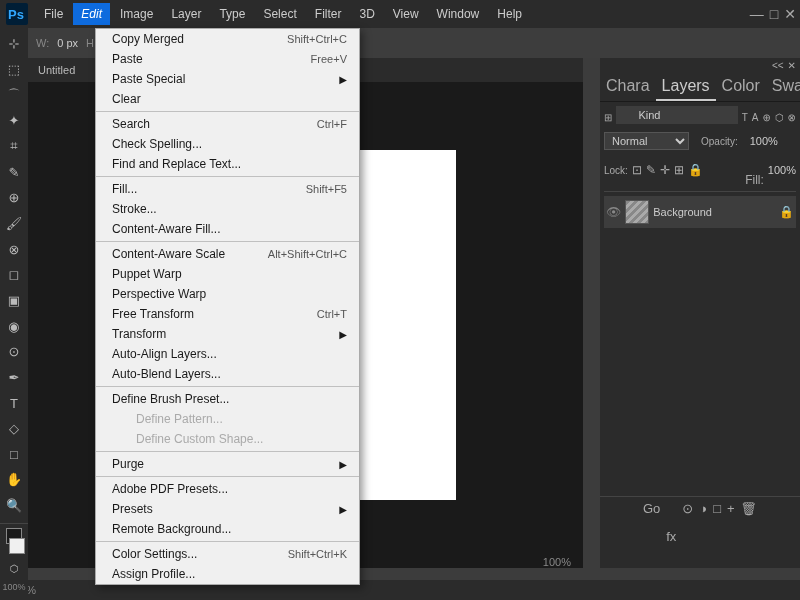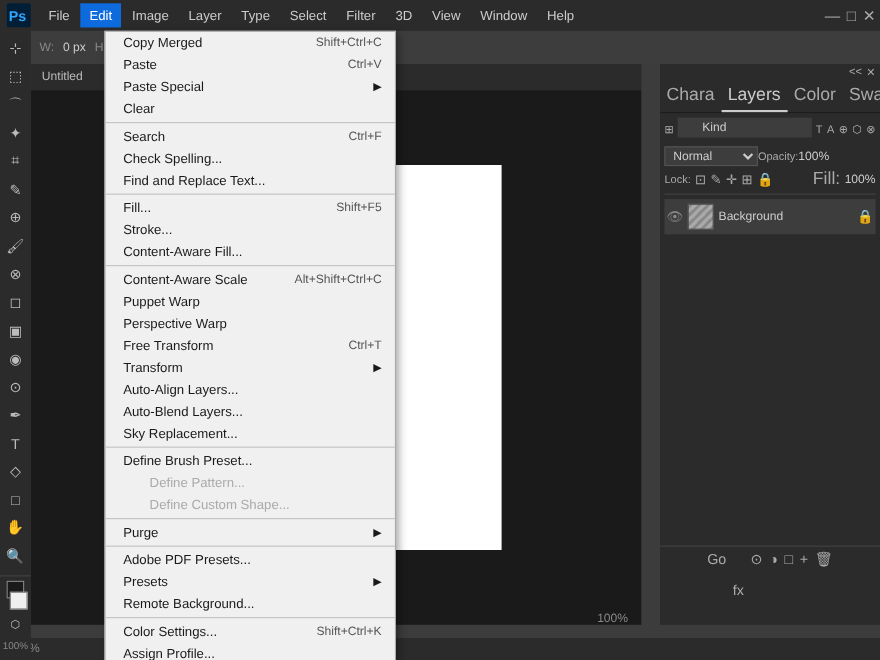--- a/index.html
+++ b/index.html
@@ -37,20 +37,21 @@
     }
     .menu-bar-item {
       padding: 4px 8px;
       color: #ccc;
       font-size: 12px;
       cursor: pointer;
     }
     .menu-bar-item.active {
       background: #0e6bde;
       color: white;
+      font-style: italic;
     }
     .ps-logo {
       width: 26px;
       height: 26px;
       display: flex;
       align-items: center;
       justify-content: center;
       color: #31a8ff;
       font-weight: bold;
       font-size: 13px;
@@ -332,36 +333,36 @@
     <div style="display:flex; align-items:center; gap:4px; margin-bottom:4px;">
       <span style="color:#aaa; font-size:10px;">⊞</span>
       <input class="layers-search" type="text" value="Kind" style="">
       <span style="color:#aaa; font-size:10px;">T</span>
       <span style="color:#aaa; font-size:10px;">A</span>
       <span style="color:#aaa; font-size:10px;">⊕</span>
       <span style="color:#aaa; font-size:10px;">⬡</span>
       <span style="color:#aaa; font-size:10px;">⊗</span>
     </div>
 
-    <div style="display:flex; align-items:center; gap:0; margin-bottom:3px;">
+    <div style="display:flex; align-items:center; gap:12px; margin-bottom:3px;">
       <select style="background:#3d3d3d;border:1px solid #555;color:#ccc;font-size:11px;padding:1px 3px;width:85px;">
         <option>Normal</option>
       </select>
       <span style="color:#aaa; font-size:10px;">Opacity:</span>
       <span style="color:#ccc; font-size:11px;">100%</span>
     </div>
 
     <div style="display:flex; align-items:center; gap:4px; margin-bottom:4px; border-bottom:1px solid #444; padding-bottom:4px;">
       <span style="color:#aaa; font-size:10px;">Lock:</span>
       <span style="color:#aaa; font-size:12px;">⊡</span>
       <span style="color:#aaa; font-size:12px;">✎</span>
       <span style="color:#aaa; font-size:12px;">✛</span>
       <span style="color:#aaa; font-size:12px;">⊞</span>
       <span style="color:#aaa; font-size:12px;">🔒</span>
-      <span style="color:#aaa; font-size:16px; margin-left:auto;">Fill:</span>
+      <span style="color:#aaa; font-size:12px; margin-left:auto;margin-top:20px;">Fill:</span>
       <span style="color:#ccc; font-size:11px;">100%</span>
     </div>
 
     <div class="layer-item">
       <span style="font-size:12px; color:#888;">👁</span>
       <div style="width:24px;height:24px;background:linear-gradient(135deg,#888 25%,#aaa 25%,#aaa 50%,#888 50%,#888 75%,#aaa 75%);background-size:8px 8px; border:1px solid #555;"></div>
       <span>Background</span>
       <span style="margin-left:auto; color:#888; font-size:12px;">🔒</span>
     </div>
   </div>
@@ -378,21 +379,21 @@
 </div>
 
 <div class="dropdown-menu">
 
   <div class="menu-item">
     <span>Copy Merged</span>
     <span class="menu-item-shortcut">Shift+Ctrl+C</span>
   </div>
   <div class="menu-item">
     <span>Paste</span>
-    <span class="menu-item-shortcut">Ctrl+V</span>
+    <span class="menu-item-shortcut">Free+V</span>
   </div>
   <div class="menu-item has-submenu">
     <span>Paste Special</span>
   </div>
   <div class="menu-item">
     <span>Clear</span>
   </div>
   <div class="menu-separator"></div>
   <div class="menu-item">
     <span>Search</span>
@@ -432,23 +433,20 @@
   </div>
   <div class="menu-item has-submenu">
     <span>Transform</span>
   </div>
   <div class="menu-item">
     <span>Auto-Align Layers...</span>
   </div>
   <div class="menu-item">
     <span>Auto-Blend Layers...</span>
   </div>
-  <div class="menu-item">
-    <span>Sky Replacement...</span>
-  </div>
   <div class="menu-separator"></div>
   <div class="menu-item">
     <span>Define Brush Preset...</span>
   </div>
   <div class="menu-item disabled">
     <span>Define Pattern...</span>
   </div>
   <div class="menu-item disabled">
     <span>Define Custom Shape...</span>
   </div>

